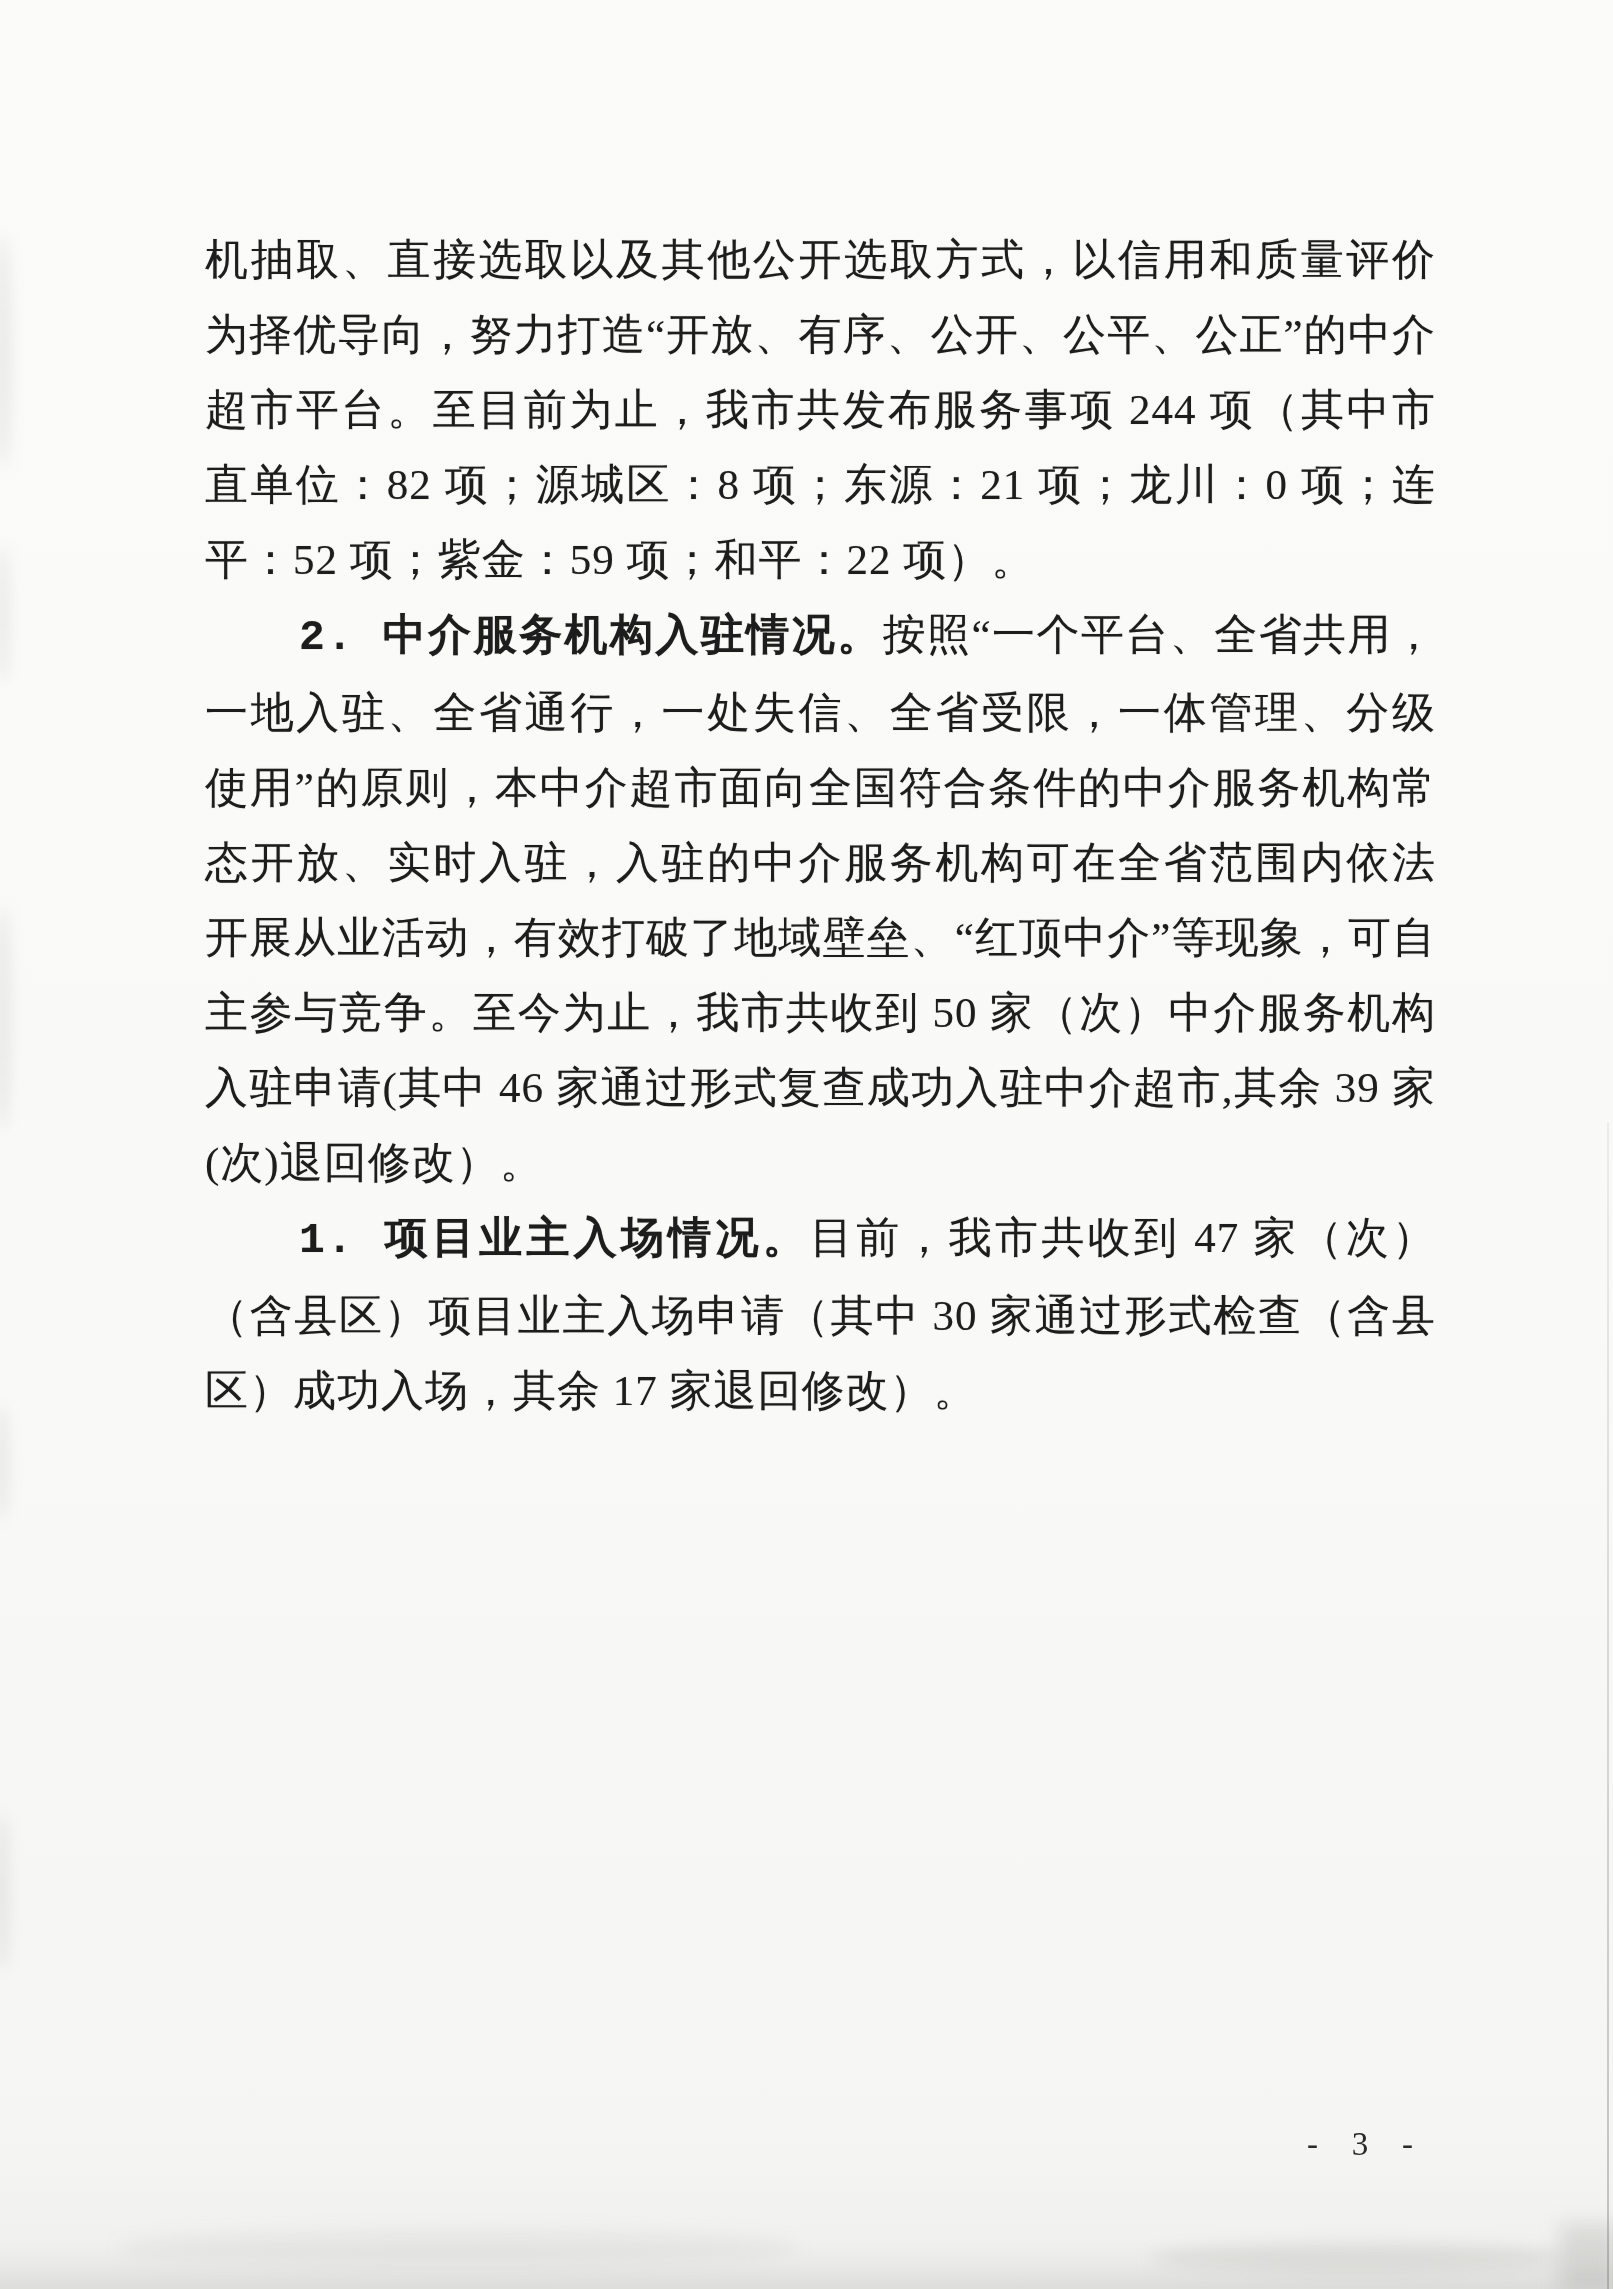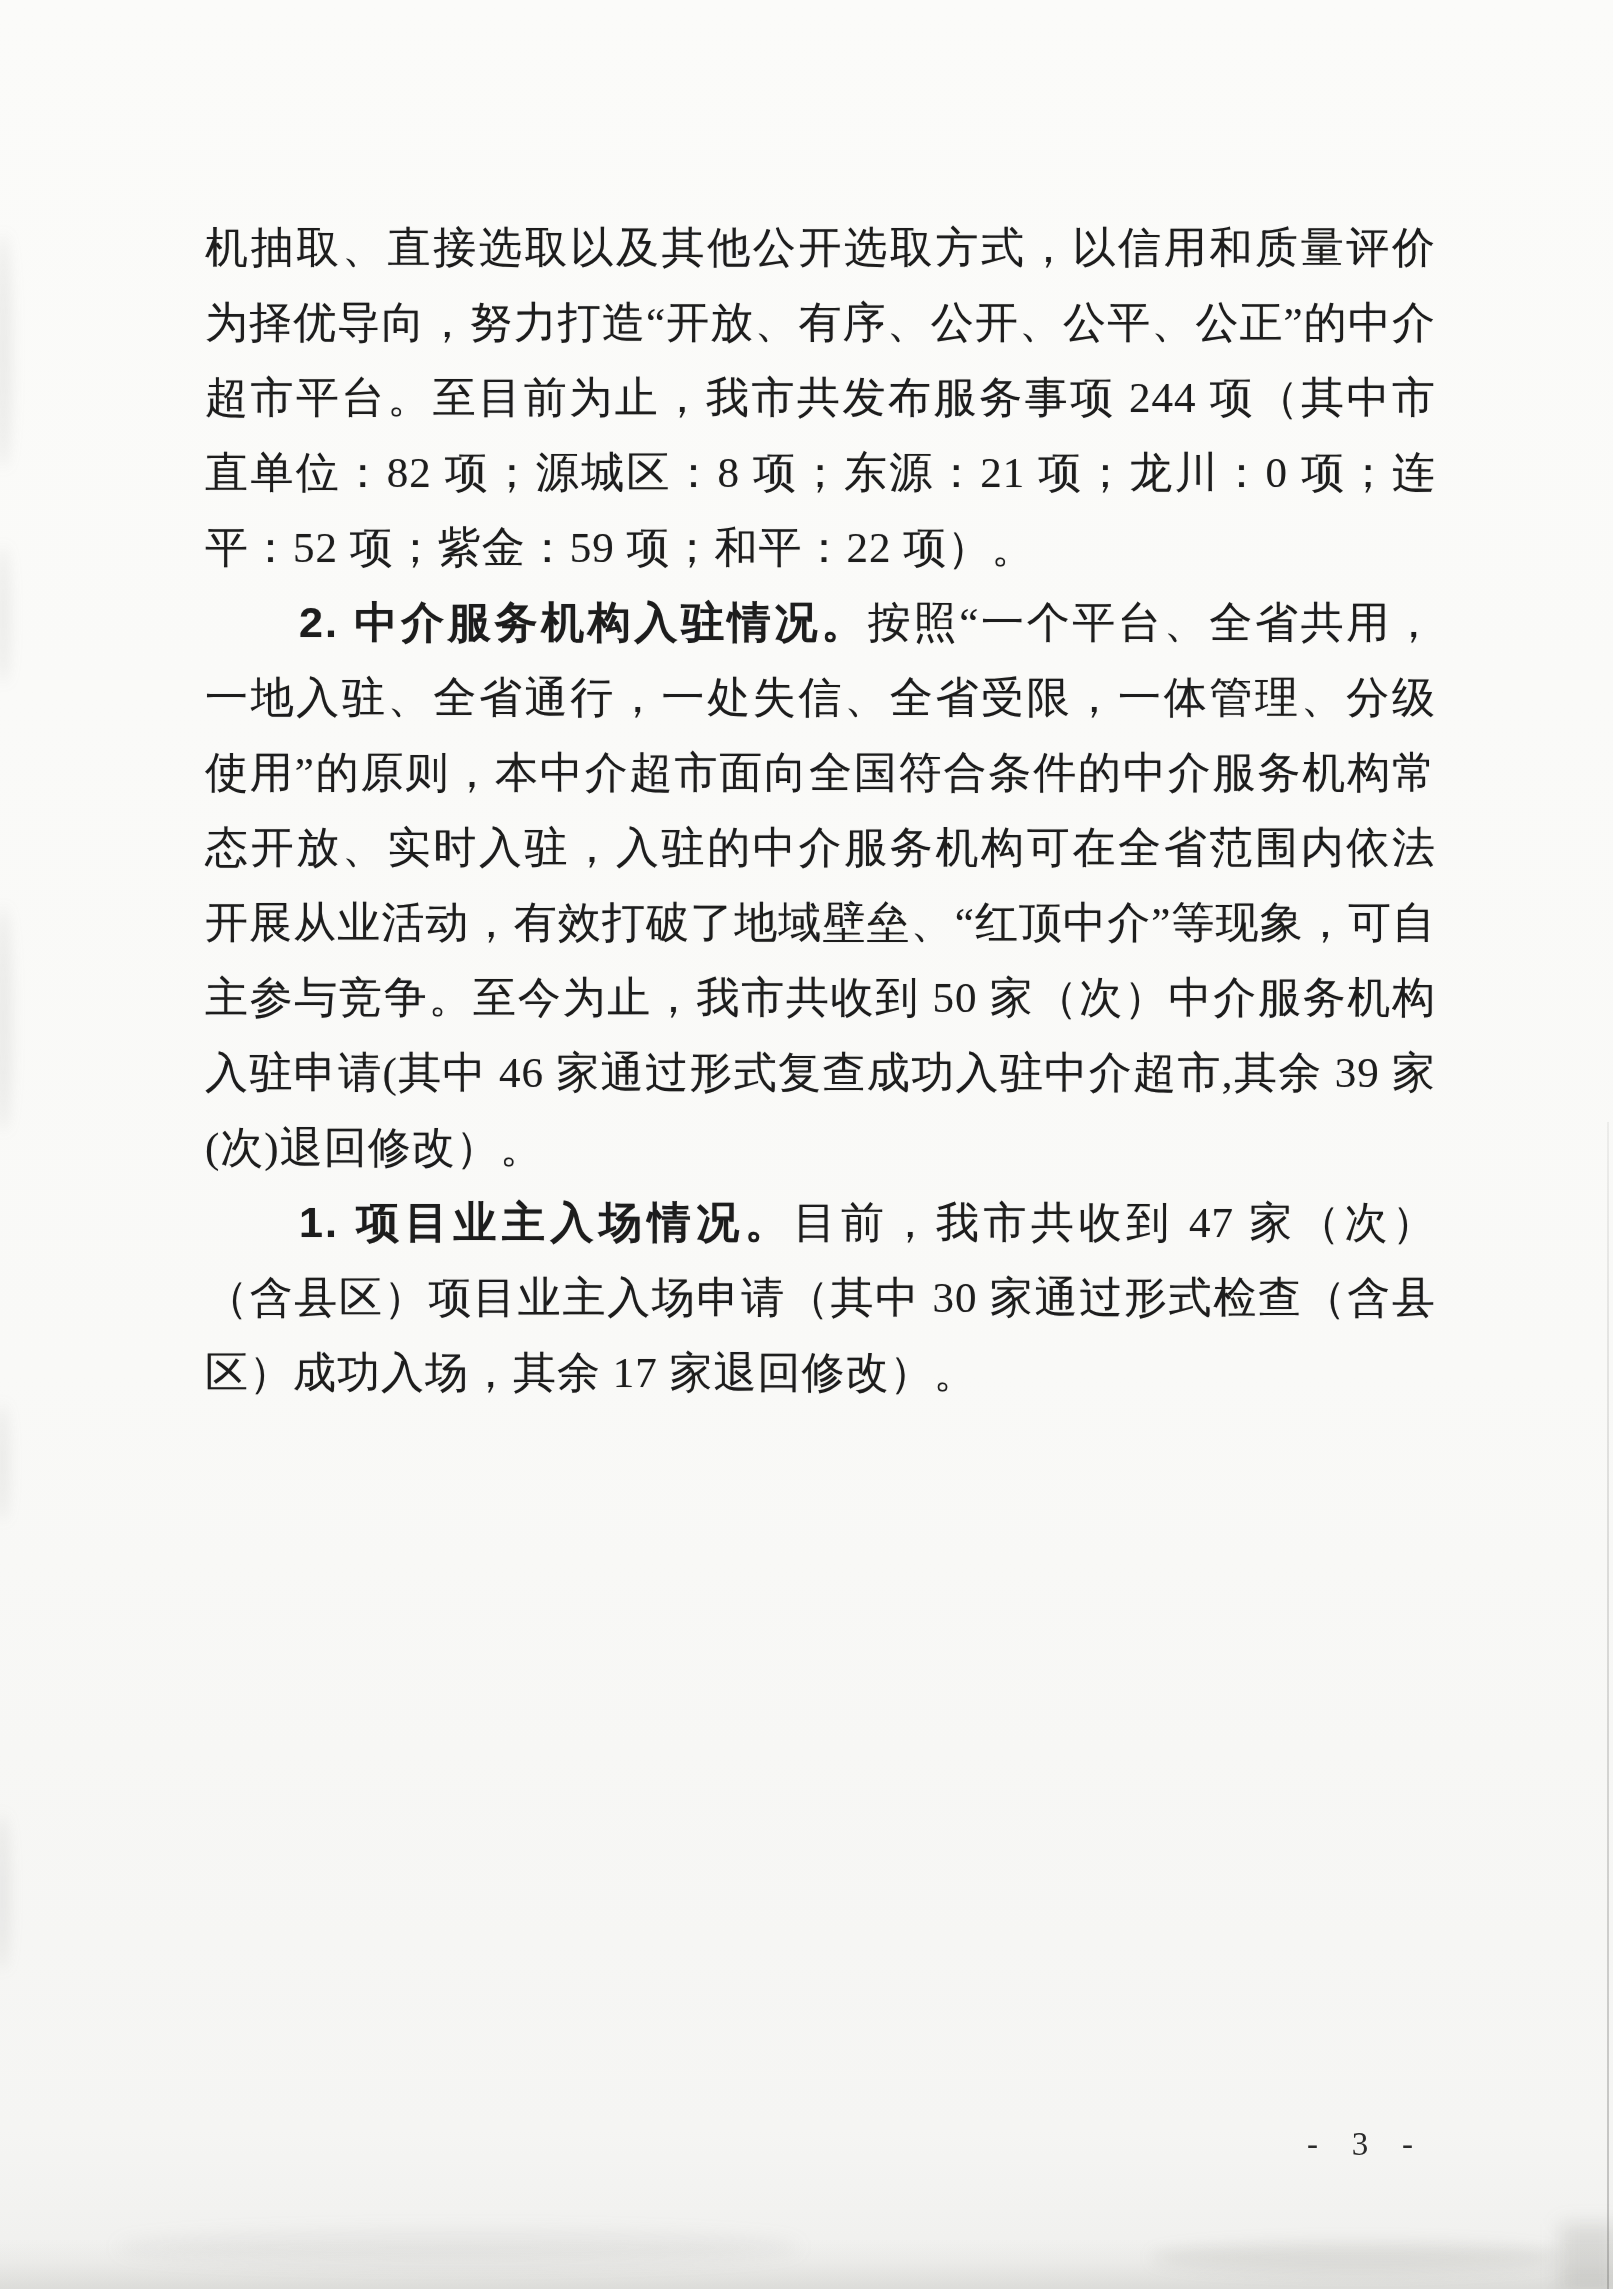--- a/index.html
+++ b/index.html
@@ -12,39 +12,39 @@
     width: 1613px;
     height: 2290px;
     background: linear-gradient(180deg, #fbfbf9 0%, #f9f9f7 60%, #f5f5f3 93%, #efefed 100%);
     overflow: hidden;
     font-family: "Liberation Serif", "DejaVu Serif", serif;
     color: #1d1d1d;
   }
   .text-block {
     position: absolute;
     left: 205px;
-    top: 210px;
+    top: 222px;
     width: 1231px;
     font-size: 43px;
     line-height: 75px;
     letter-spacing: 1px;
     text-align: justify;
     color: #1d1d1d;
     text-shadow: 0 0 1px rgba(40,40,40,0.35);
   }
   .para {
     margin: 0;
     padding: 0;
     text-indent: 94px;
   }
   .para.no-indent {
     text-indent: 0;
   }
   .para-heading {
-    font-family: Liberation Sans, sans-serif;
+    font-family: Liberation Mono, monospace;
     font-weight: 700;
     letter-spacing: 2px;
   }
   .page-number {
     position: absolute;
     left: 1307px;
     top: 2126px;
     font-size: 33px;
     letter-spacing: 5.9px;
     word-spacing: 13.7px;

